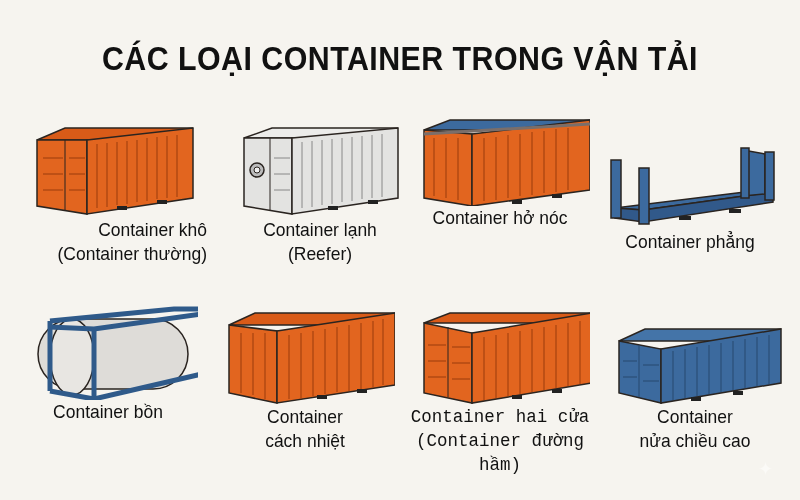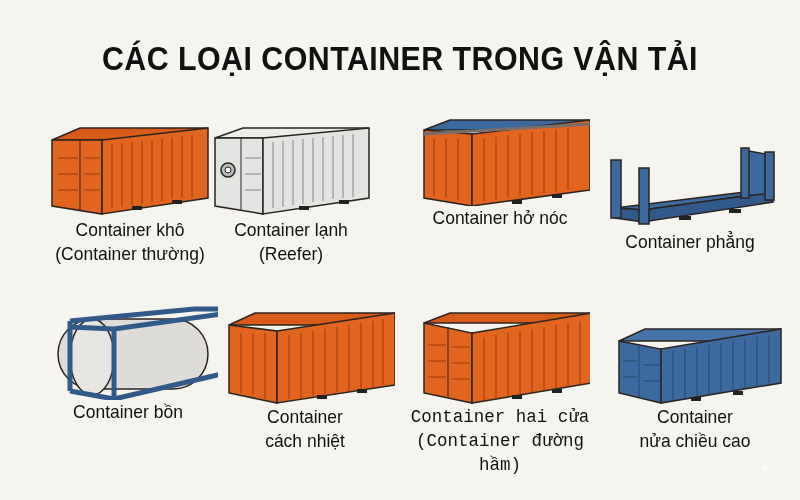--- a/index.html
+++ b/index.html
@@ -25,21 +25,21 @@
   .sparkle {
     position: absolute; left: 758px; top: 460px; width: 18px; height: 18px;
     color: #fbfaf7; font-size: 18px; line-height: 18px;
   }
 </style>
 </head>
 <body>
 
 <div class="title">CÁC LOẠI CONTAINER TRONG VẬN TẢI</div>
 
-<div class="card" style="left:30px; top:118px;">
+<div class="card" style="left:15px; top:118px;text-align:right;">
   <svg width="180" height="100" viewBox="0 0 180 100">
     <polygon points="12,22 40,10 168,10 140,22" fill="#d95b18" stroke="#2a2420" stroke-width="1.5"></polygon>
     <polygon points="12,22 62,22 62,96 12,88" fill="#e2651f" stroke="#2a2420" stroke-width="1.5"></polygon>
     <polygon points="62,22 168,10 168,80 62,96" fill="#e2651f" stroke="#2a2420" stroke-width="1.5"></polygon>
     <line x1="40" y1="22" x2="40" y2="92" stroke="#2a2420" stroke-width="1"></line>
     <g stroke="#9a3d0d" stroke-width="1">
       <line x1="72" y1="26" x2="72" y2="90"></line>
         <line x1="82" y1="25" x2="82" y2="89"></line>
         <line x1="92" y1="24" x2="92" y2="87"></line>
       <line x1="102" y1="23" x2="102" y2="86"></line>
@@ -55,21 +55,21 @@
         <line x1="44" y1="56" x2="60" y2="56"></line>
         <line x1="44" y1="72" x2="60" y2="72"></line>
     </g>
     <rect x="92" y="88" width="10" height="4" fill="#222"></rect>
       <rect x="132" y="82" width="10" height="4" fill="#222"></rect>
   </svg>
   <div class="label">Container khô</div>
   <div class="label">(Container thường)</div>
 </div>
 
-<div class="card" style="left:191px; top:118px;">
+<div class="card" style="left:220px; top:118px;">
   <svg width="180" height="100" viewBox="0 0 180 100">
     <polygon points="14,20 42,10 168,10 140,20" fill="#ececea" stroke="#2a2420" stroke-width="1.5"></polygon>
     <polygon points="14,20 62,20 62,96 14,88" fill="#e3e3e1" stroke="#2a2420" stroke-width="1.5"></polygon>
     <polygon points="62,20 168,10 168,80 62,96" fill="#e3e3e1" stroke="#2a2420" stroke-width="1.5"></polygon>
     <line x1="40" y1="20" x2="40" y2="92" stroke="#2a2420" stroke-width="1"></line>
     <circle cx="27" cy="52" r="7" fill="#bbb" stroke="#2a2420" stroke-width="1.5"></circle>
     <circle cx="27" cy="52" r="3" fill="#eee" stroke="#2a2420" stroke-width="1"></circle>
     <g stroke="#888" stroke-width="1">
       <line x1="72" y1="24" x2="72" y2="90"></line>
         <line x1="82" y1="23" x2="82" y2="89"></line>
@@ -127,21 +127,21 @@
     <rect x="44" y="38" width="10" height="56" fill="#3c6a9e" stroke="#2a2420" stroke-width="1.5"></rect>
     <rect x="146" y="18" width="8" height="50" fill="#3c6a9e" stroke="#2a2420" stroke-width="1.5"></rect>
     <rect x="170" y="22" width="9" height="48" fill="#3c6a9e" stroke="#2a2420" stroke-width="1.5"></rect>
     <rect x="84" y="86" width="12" height="4" fill="#222"></rect>
       <rect x="134" y="79" width="12" height="4" fill="#222"></rect>
   </svg>
   <div class="label">Container phẳng</div>
   <div class="label"></div>
 </div>
 
-<div class="card" style="left:28px; top:305px;">
+<div class="card" style="left:8px; top:305px;">
   <svg width="180" height="95" viewBox="0 0 180 95">
     <rect x="20" y="14" width="150" height="70" rx="35" fill="#dedcd8" stroke="#2a2420" stroke-width="1.5"></rect>
     <ellipse cx="54" cy="52" rx="22" ry="38" fill="#e8e6e2" stroke="#2a2420" stroke-width="1.5"></ellipse>
     <g fill="none" stroke="#2f5a8a" stroke-width="5">
       <polyline points="32,16 156,4 188,4"></polyline>
       <polyline points="32,22 76,24 190,8"></polyline>
       <polyline points="32,16 32,86"></polyline>
       <polyline points="76,24 76,94"></polyline>
       <polyline points="188,4 188,70"></polyline>
       <polyline points="32,86 76,94 188,68"></polyline>

